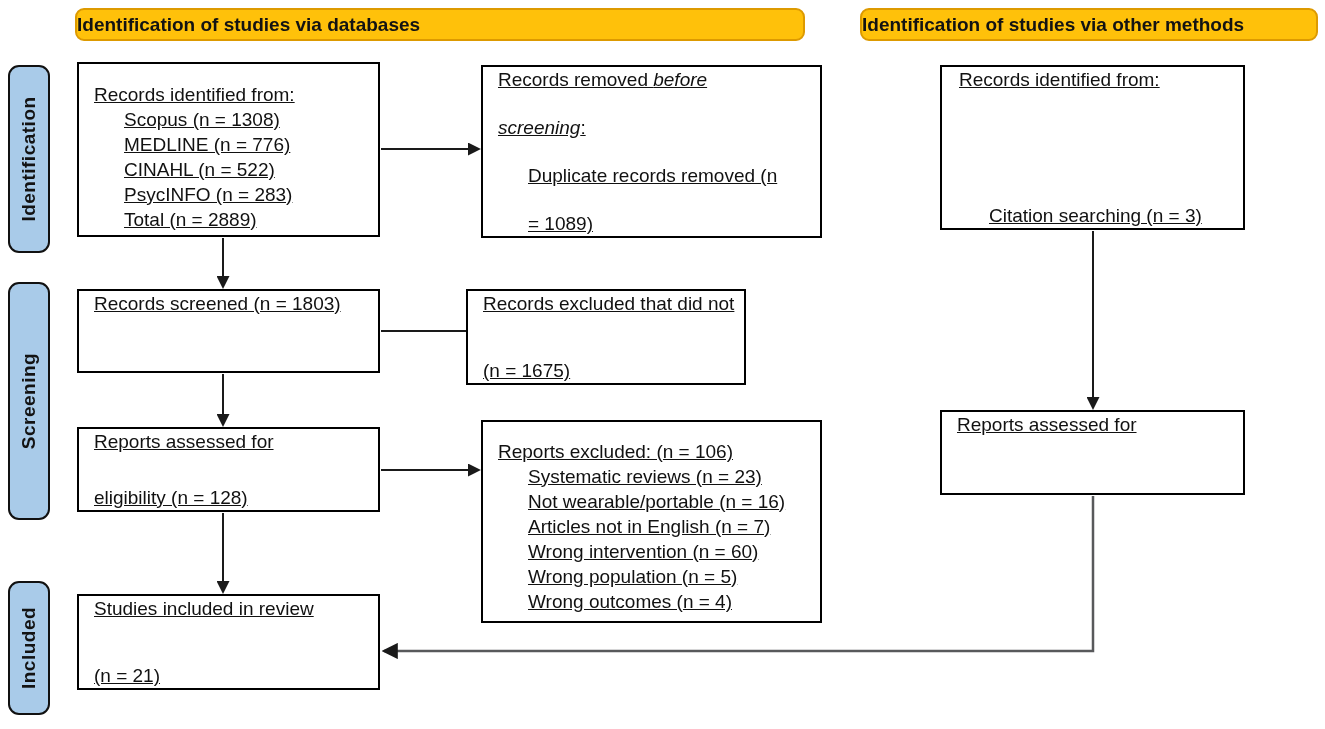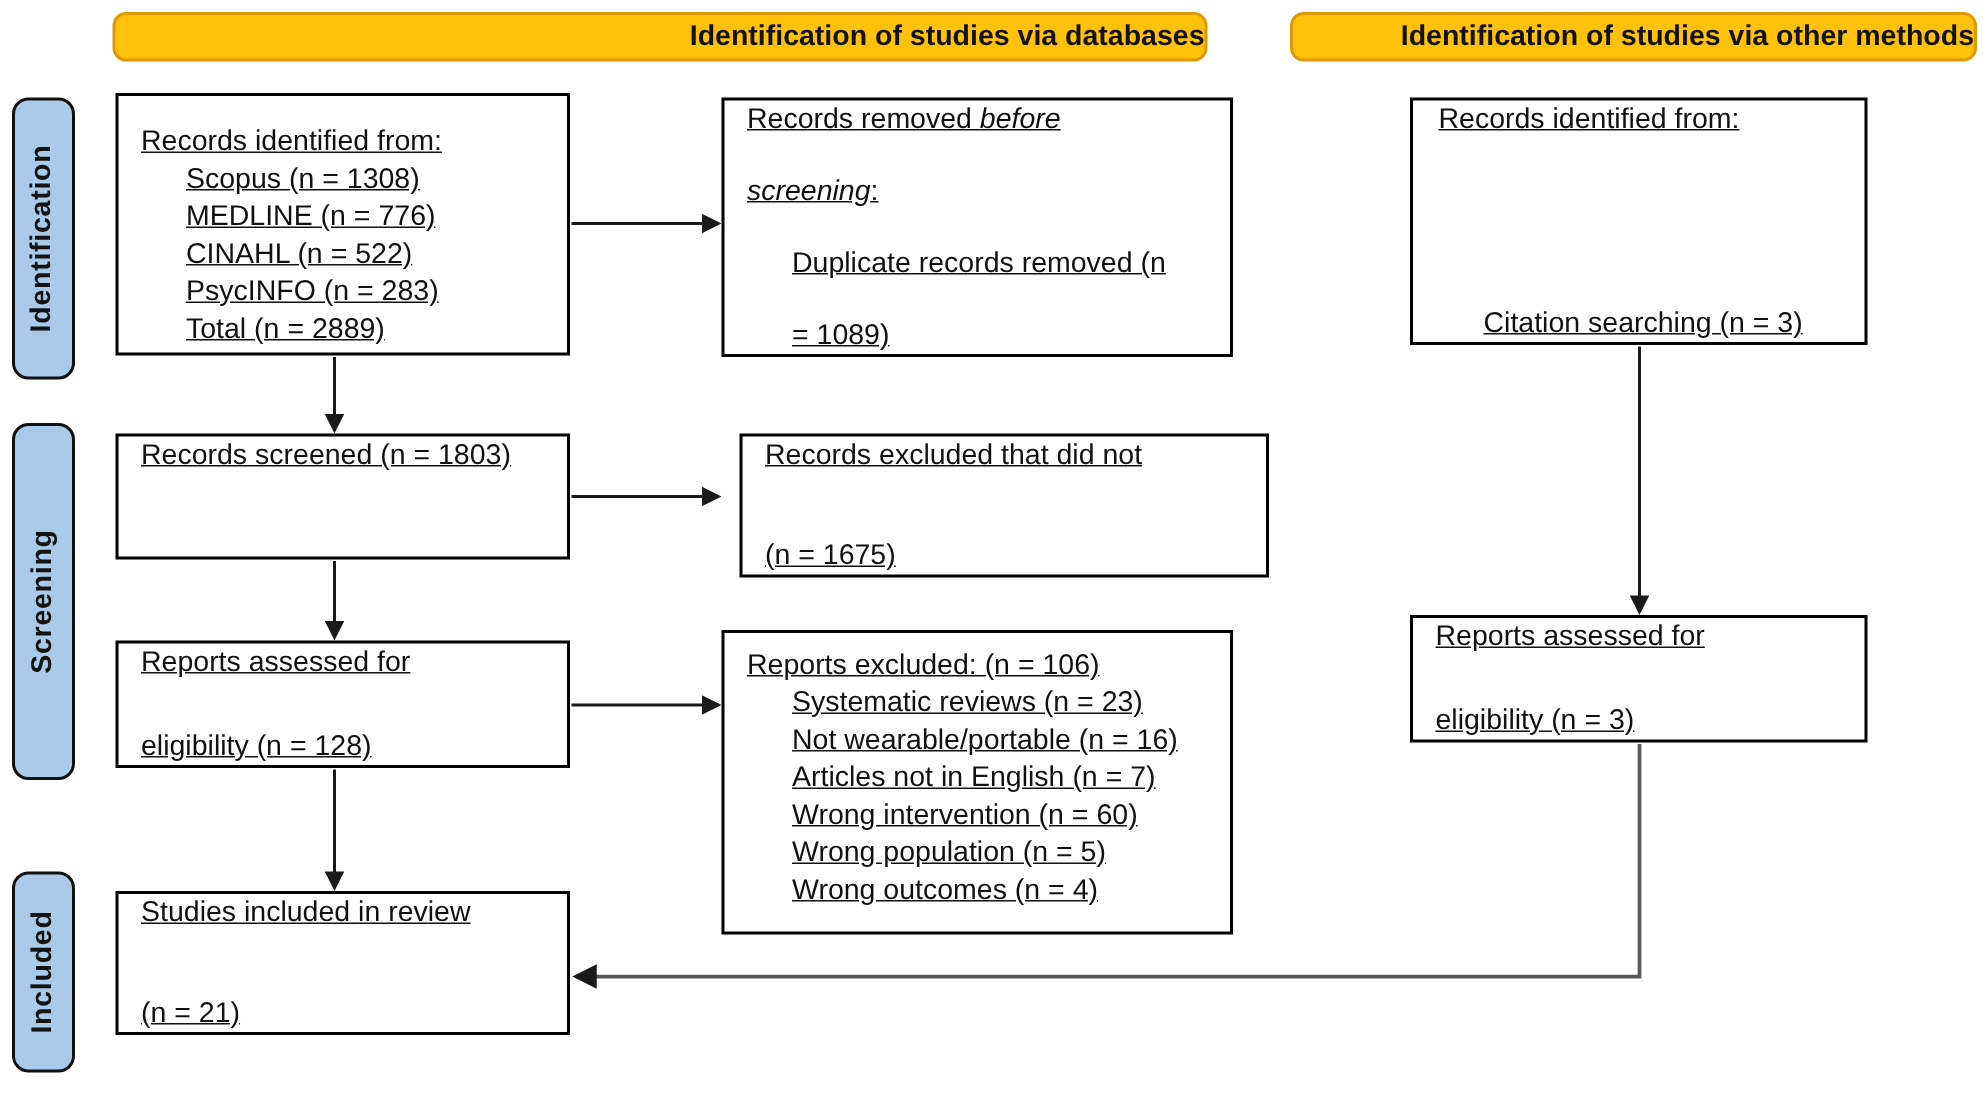--- a/index.html
+++ b/index.html
@@ -15,21 +15,21 @@
   html,body{margin:0;padding:0;background:#ffffff;}
   body{font-family:"Liberation Sans","DejaVu Sans",sans-serif;color:var(--text);}
   .canvas{position:relative;width:1325px;height:729px;background:#ffffff;overflow:hidden;}
   .arrows{position:absolute;left:0;top:0;z-index:1;}
 
   .banner{
     position:absolute;top:8px;height:33px;z-index:2;
     background:var(--banner-fill);
     border:2px solid var(--banner-border);
     border-radius:9px;
-    display:flex;align-items:center;justify-content:flex-end;
+    display:flex;align-items:center;justify-content:flex-start;
     font-weight:bold;font-size:19px;color:#131313;
     box-sizing:border-box;
   }
   .stage{
     position:absolute;left:8px;width:42px;z-index:2;
     background:var(--stage-fill);
     border:2px solid var(--stage-border);
     border-radius:11px;
     display:flex;align-items:center;justify-content:center;
     box-sizing:border-box;
@@ -48,23 +48,23 @@
     padding-left:15px;padding-right:6px;
     font-size:19px;line-height:25px;
     overflow:hidden;
   }
   .box .ln{white-space:nowrap;text-decoration:underline;}
   .box .ind{padding-left:30px;}
   .it{font-style:italic;}
   .b1{left:77px;top:62px;width:303px;height:175px;justify-content:flex-start;padding-top:18px;}
   .b2{left:481px;top:65px;width:341px;height:173px;}
   .b3{left:77px;top:289px;width:303px;height:84px;}
-  .b4{left:493px;top:289px;width:353px;height:96px;}
+  .b4{left:466px;top:289px;width:280px;height:96px;}
   .b5{left:77px;top:427px;width:303px;height:85px;}
-  .b6{left:481px;top:420px;width:341px;height:203px;justify-content:flex-start;padding-top:9px;}
+  .b6{left:481px;top:420px;width:341px;height:203px;justify-content:center;padding-top:9px;}
   .b7{left:77px;top:594px;width:303px;height:96px;}
   .b8{left:940px;top:65px;width:305px;height:165px;padding-left:17px;}
   .b9{left:940px;top:410px;width:305px;height:85px;}
 </style>
 </head>
 <body>
 
 <div class="canvas">
 
   <svg class="arrows" width="1325" height="729" viewBox="0 0 1325 729">
@@ -149,16 +149,15 @@
     <div class="ln">(n = 21)</div>
   </div>
 
   <div class="box b8">
     <div class="ln">Records identified from:</div>
     <div class="ln ind">Citation searching (n = 3)</div>
   </div>
 
   <div class="box b9">
     <div class="ln">Reports assessed for</div>
-    <div class="ln">eligibility (n = 3)</div>
   </div>
 
 </div>
 
 </body></html>

